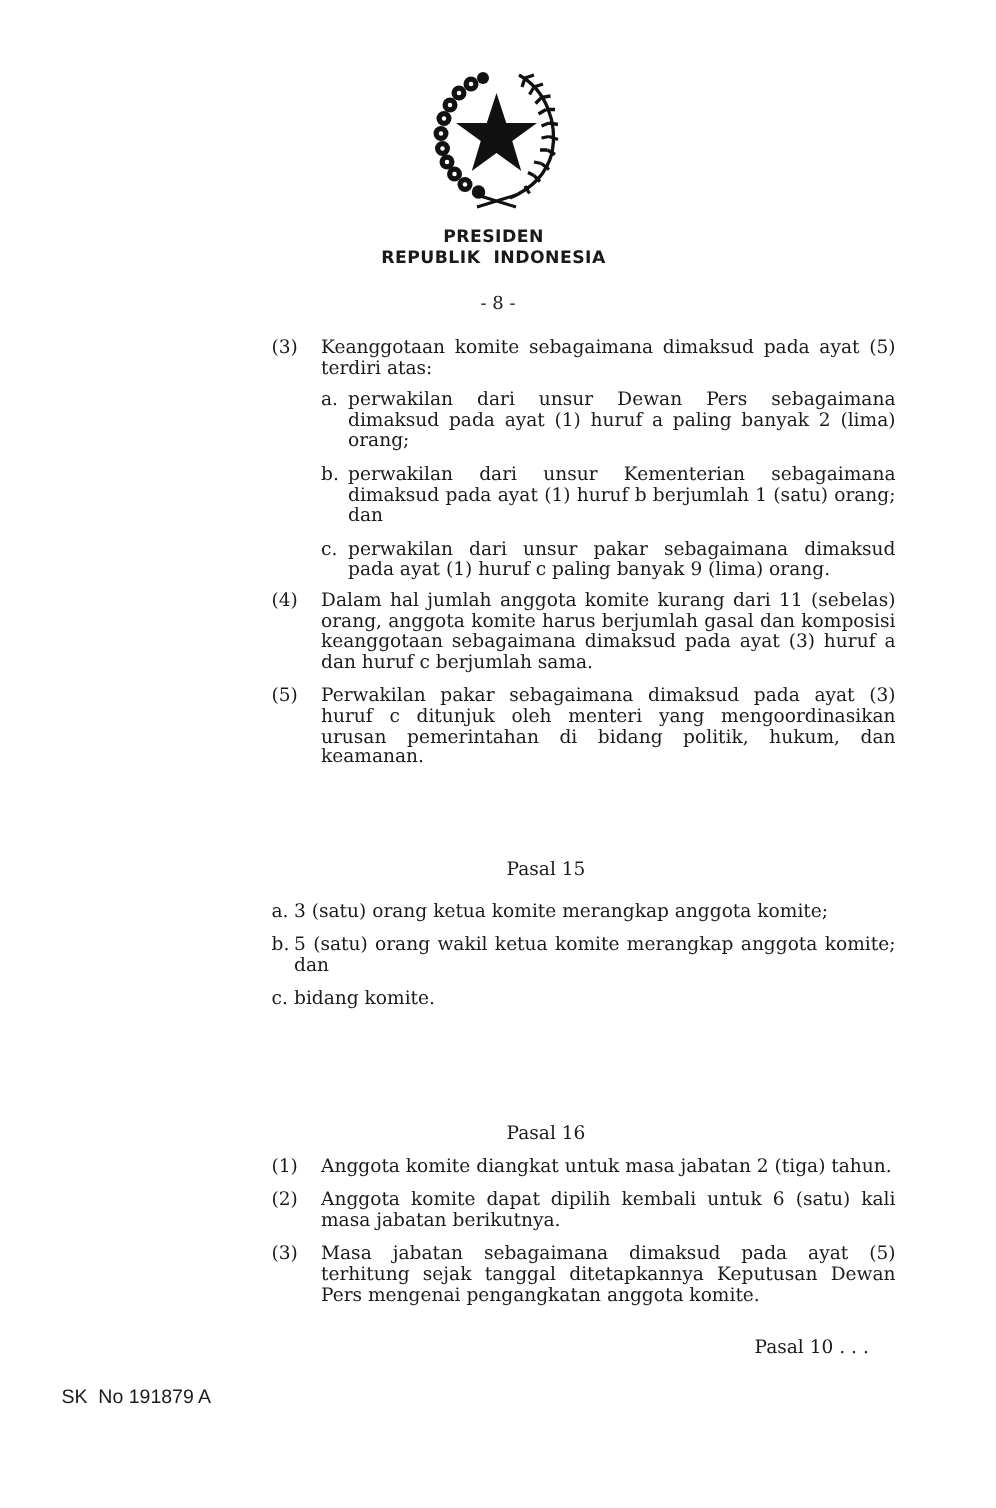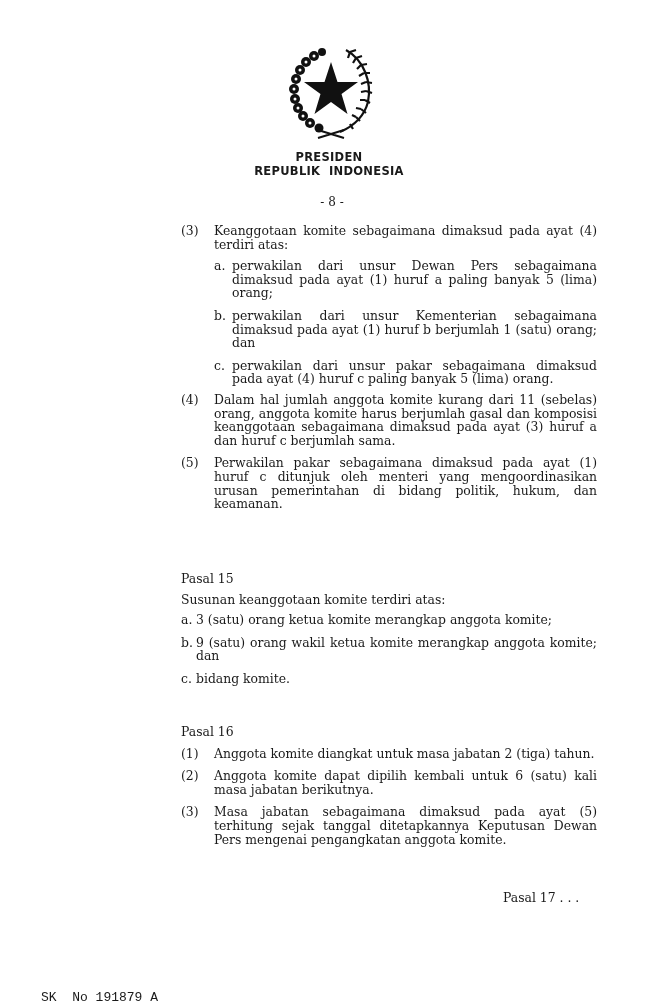--- a/index.html
+++ b/index.html
@@ -12,23 +12,23 @@
     .hdr2 { top:164px; left:-3px; }
     .pnum { position:absolute; top:195px; left:0; width:664px; text-align:center; font-size:12px; }
     .body { position:absolute; left:181px; width:416px; font-size:12.4px; line-height:13.6px; }
     .p { position:relative; padding-left:33px; text-align:justify; margin:0; }
     .p .num { position:absolute; left:0; top:0; }
     .sub { position:relative; padding-left:51px; text-align:justify; margin:0; }
     .sub .let { position:absolute; left:33px; top:0; }
     .li { position:relative; padding-left:15px; text-align:justify; margin:0; }
     .li .let { position:absolute; left:0; top:0; }
     .gap { height:9px; }
-    .pasal { text-align:left; margin:0; padding-right:50px; }
+    .pasal { text-align:center; margin:0; padding-right:50px; }
     .footer-cont { position:absolute; top:890px; left:503px; font-size:12.4px; }
-    .sk { position:absolute; top:990px; left:41px; font-family:Liberation Mono, monospace; font-size:13px; }
+    .sk { position:absolute; top:923px; left:41px; font-family:Liberation Sans, sans-serif; font-size:13px; }
   </style>
 </head>
 <body>
 
 <svg class="emblem" viewBox="0 0 94 100">
 
   <g fill="#111">
     <circle cx="30" cy="14" r="5"></circle>
       <circle cx="22" cy="20" r="5"></circle>
       <circle cx="16" cy="28" r="5"></circle>
@@ -64,83 +64,82 @@
   <polygon fill="#111" points="47,20 53.5,40 74,40 57.5,52 63.5,72 47,60 30.5,72 36.5,52 20,40 40.5,40"></polygon>
 </svg>
 
 <div class="hdr hdr1">PRESIDEN</div>
 <div class="hdr hdr2" style="white-space:pre;">REPUBLIK  INDONESIA</div>
 <div class="pnum">- 8 -</div>
 
 <div class="body" style="top:224px;">
   <div class="p">
     <span class="num">(3)</span>
-    <span>Keanggotaan komite sebagaimana dimaksud pada ayat (4) terdiri atas:</span>
+    <span>Keanggotaan komite sebagaimana dimaksud pada ayat (5) terdiri atas:</span>
   </div>
   <div style="height:8px"></div>
   <div class="sub">
     <span class="let">a.</span>
-    <span>perwakilan dari unsur Dewan Pers sebagaimana dimaksud pada ayat (1) huruf a paling banyak 5 (lima) orang;</span>
+    <span>perwakilan dari unsur Dewan Pers sebagaimana dimaksud pada ayat (1) huruf a paling banyak 2 (lima) orang;</span>
   </div>
   <div class="gap"></div>
   <div class="sub">
     <span class="let">b.</span>
     <span>perwakilan dari unsur Kementerian sebagaimana dimaksud pada ayat (1) huruf b berjumlah 1 (satu) orang; dan</span>
   </div>
   <div class="gap"></div>
   <div class="sub">
     <span class="let">c.</span>
-    <span>perwakilan dari unsur pakar sebagaimana dimaksud pada ayat (4) huruf c paling banyak 5 (lima) orang.</span>
+    <span>perwakilan dari unsur pakar sebagaimana dimaksud pada ayat (1) huruf c paling banyak 9 (lima) orang.</span>
   </div>
   <div style="height:7px"></div>
   <div class="p">
     <span class="num">(4)</span>
     <span>Dalam hal jumlah anggota komite kurang dari 11 (sebelas) orang, anggota komite harus berjumlah gasal dan komposisi keanggotaan sebagaimana dimaksud pada ayat (3) huruf a dan huruf c berjumlah sama.</span>
   </div>
   <div class="gap"></div>
   <div class="p">
     <span class="num">(5)</span>
-    <span>Perwakilan pakar sebagaimana dimaksud pada ayat (1) huruf c ditunjuk oleh menteri yang mengoordinasikan urusan pemerintahan di bidang politik, hukum, dan keamanan.</span>
+    <span>Perwakilan pakar sebagaimana dimaksud pada ayat (3) huruf c ditunjuk oleh menteri yang mengoordinasikan urusan pemerintahan di bidang politik, hukum, dan keamanan.</span>
   </div>
 </div>
 
 <div class="body" style="top:572px;">
   <p class="pasal">Pasal 15</p>
   <div style="height:7px"></div>
-  <p style="margin:0">Susunan keanggotaan komite terdiri atas:</p>
   <div style="height:7px"></div>
   <div class="li">
     <span class="let">a.</span>
     <span>3 (satu) orang ketua komite merangkap anggota komite;</span>
   </div>
   <div class="gap"></div>
   <div class="li">
     <span class="let">b.</span>
-    <span>9 (satu) orang wakil ketua komite merangkap anggota komite; dan</span>
+    <span>5 (satu) orang wakil ketua komite merangkap anggota komite; dan</span>
   </div>
   <div class="gap"></div>
   <div class="li">
     <span class="let">c.</span>
     <span>bidang komite.</span>
   </div>
 </div>
 
-<div class="body" style="top:725px;">
+<div class="body" style="top:748px;">
   <p class="pasal">Pasal 16</p>
   <div style="height:8px"></div>
   <div class="p">
     <span class="num">(1)</span>
     <span>Anggota komite diangkat untuk masa jabatan 2 (tiga) tahun.</span>
   </div>
   <div class="gap"></div>
   <div class="p">
     <span class="num">(2)</span>
     <span>Anggota komite dapat dipilih kembali untuk 6 (satu) kali masa jabatan berikutnya.</span>
   </div>
   <div class="gap"></div>
   <div class="p">
     <span class="num">(3)</span>
     <span>Masa jabatan sebagaimana dimaksud pada ayat (5) terhitung sejak tanggal ditetapkannya Keputusan Dewan Pers mengenai pengangkatan anggota komite.</span>
   </div>
 </div>
 
-<div class="footer-cont">Pasal 17 . . .</div>
+<div class="footer-cont">Pasal 10 . . .</div>
 <div class="sk" style="white-space:pre;">SK  No 191879 A</div>
 
 </body></html>

